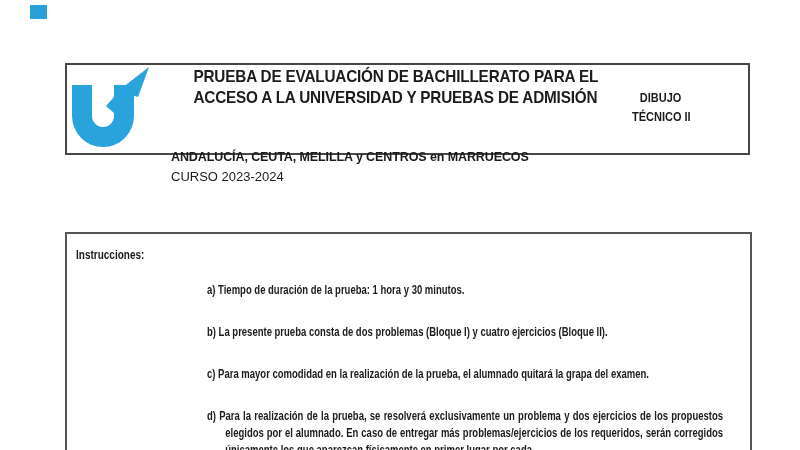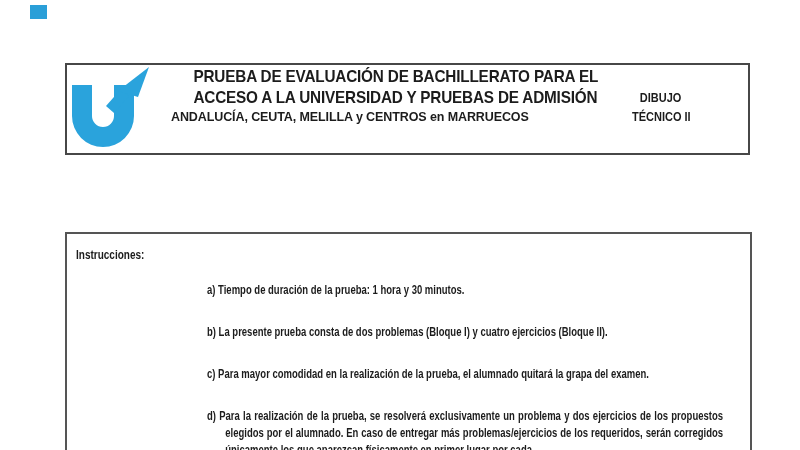--- a/index.html
+++ b/index.html
@@ -24,20 +24,21 @@
     display:flex;flex-direction:column;align-items:flex-start;
     text-align:center;
   }
   .title-line{
     font-size:17px;font-weight:bold;line-height:21px;white-space:nowrap;
     transform:scaleX(0.90);transform-origin:center top;letter-spacing:-0.2px;
   }
   .region-line{
     font-size:12.5px;font-weight:bold;line-height:19px;white-space:nowrap;
     letter-spacing:-0.1px;
+    margin-top:40px;
   }
   .course-line{
     font-size:13px;font-weight:normal;line-height:19px;white-space:nowrap;
   }
   .subject-block{
     position:absolute;left:601px;top:89px;width:120px;
     display:flex;flex-direction:column;align-items:center;text-align:center;
   }
   .subject-line{
     font-size:12.5px;font-weight:bold;line-height:19px;white-space:nowrap;
@@ -74,20 +75,21 @@
 <svg class="logo" viewBox="0 0 85 88" xmlns="http://www.w3.org/2000/svg">
   <path fill="#2aa3dc" d="M4,21 h20 v31 a11,11 0 0 0 22,0 V21 h20 v31 a31,31 0 0 1 -62,0 Z"></path>
   <polygon fill="#2aa3dc" points="38,42 53,25 61,32 46,49"></polygon>
   <polygon fill="#2aa3dc" points="50,27 81,3 70,33"></polygon>
 </svg>
 
 <div class="title-block">
   <div class="title-line">PRUEBA DE EVALUACIÓN DE BACHILLERATO PARA EL</div>
   <div class="title-line">ACCESO A LA UNIVERSIDAD Y PRUEBAS DE ADMISIÓN</div>
   <div class="region-line">ANDALUCÍA, CEUTA, MELILLA y CENTROS en MARRUECOS</div>
+  <div class="course-line">CURSO 2023-2024</div>
 </div>
 
 <div class="subject-block">
   <div class="subject-line">DIBUJO</div>
   <div class="subject-line">TÉCNICO II</div>
 </div>
 
 <div class="instr-box"></div>
 
 <div class="instr-label">Instrucciones:</div>

